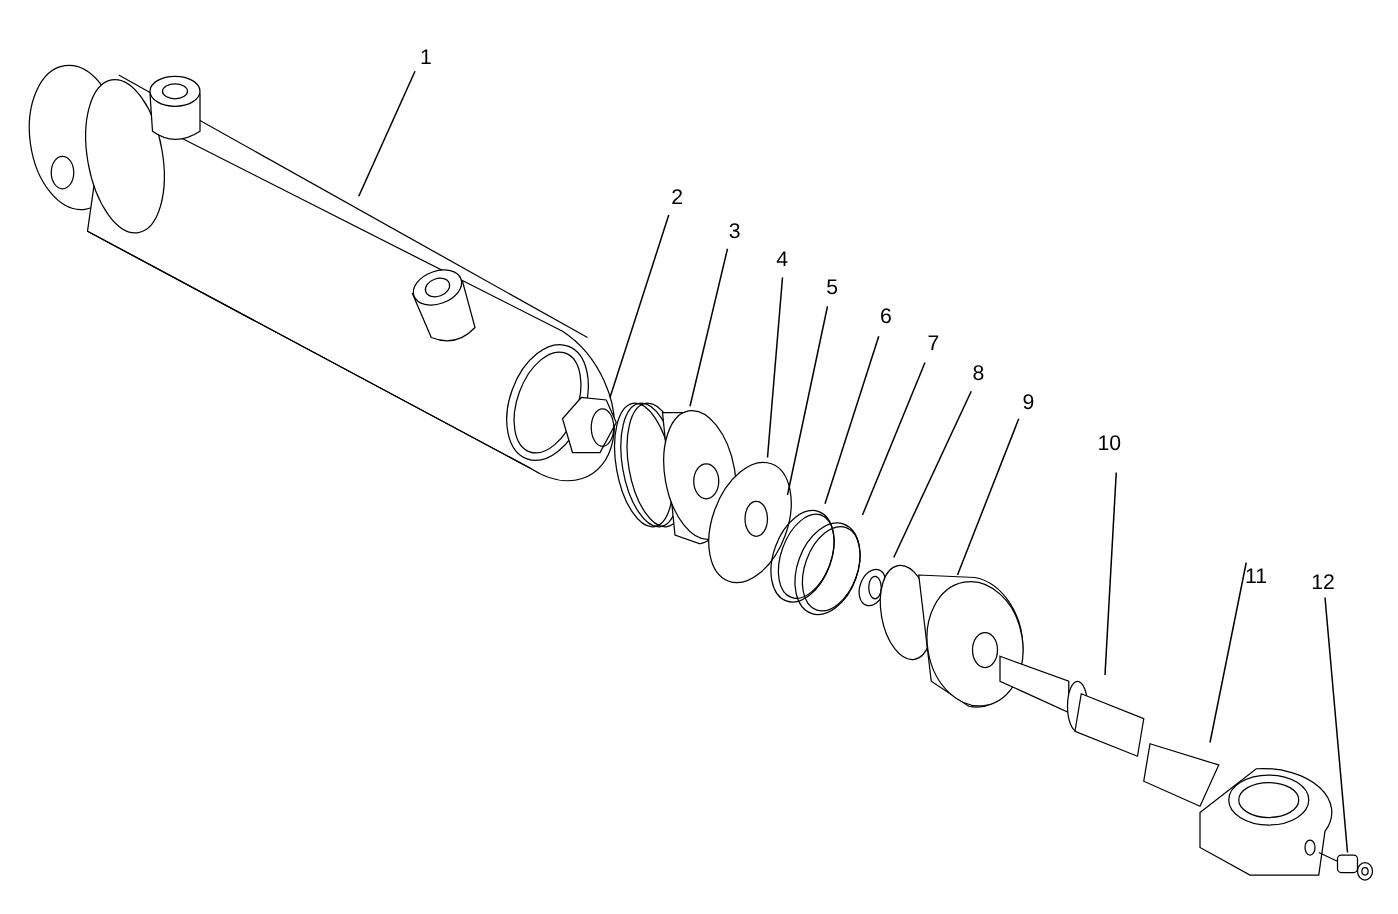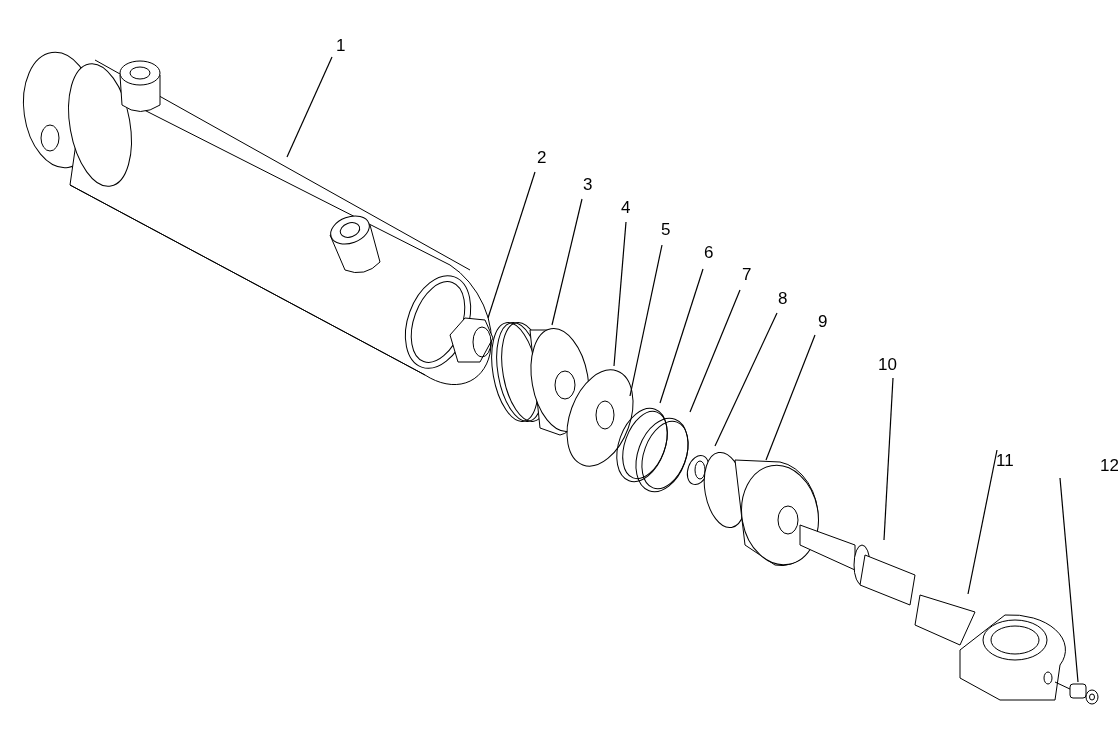--- a/index.html
+++ b/index.html
@@ -109,16 +109,16 @@
 
   <span class="lbl" style="left:336px;top:37px">1</span>
   <span class="lbl" style="left:537px;top:149px">2</span>
   <span class="lbl" style="left:583px;top:176px">3</span>
   <span class="lbl" style="left:621px;top:199px">4</span>
   <span class="lbl" style="left:661px;top:221px">5</span>
   <span class="lbl" style="left:704px;top:244px">6</span>
   <span class="lbl" style="left:742px;top:266px">7</span>
   <span class="lbl" style="left:778px;top:290px">8</span>
   <span class="lbl" style="left:818px;top:313px">9</span>
-  <span class="lbl" style="left:878px;top:356px">10</span>
+  <span class="lbl" style="left:878px;top:346px">10</span>
   <span class="lbl" style="left:996px;top:452px">11</span>
-  <span class="lbl" style="left:1100px;top:457px">12</span>
+  <span class="lbl" style="left:1049px;top:457px">12</span>
 </div>
 
 </body></html>

